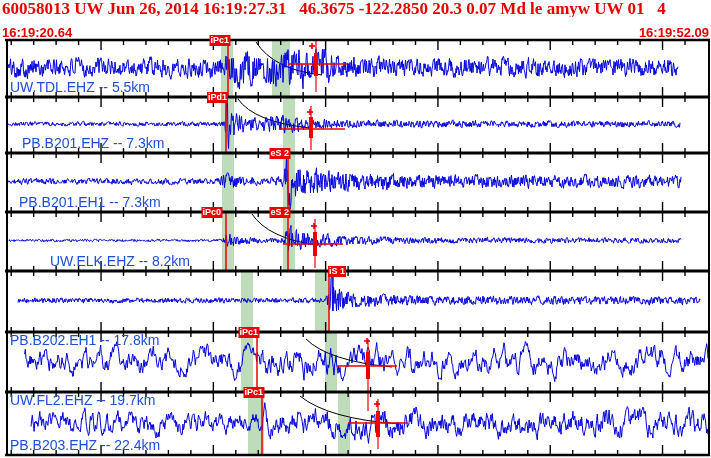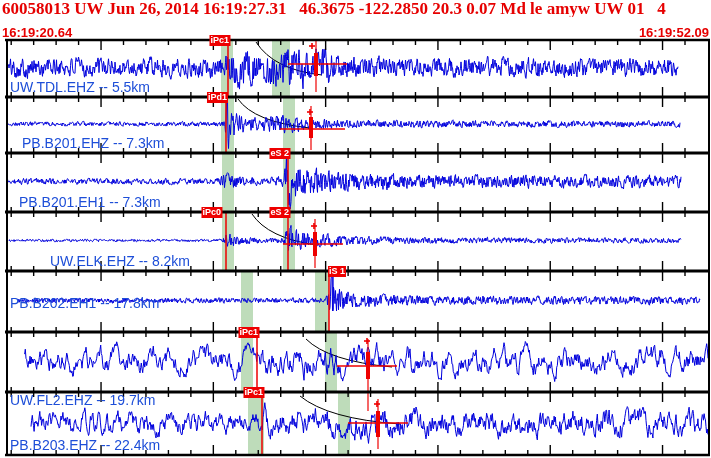--- a/index.html
+++ b/index.html
@@ -547,18 +547,18 @@
     <div class="pick-flag" style="left: 230px; top: 35px;">iPc1</div>
     <div class="trace-label" style="left: 10px; top: 80px;">UW.TDL.EHZ -- 5.5km</div>
     <div class="pick-flag" style="left: 228px; top: 92px;">iPd1</div>
     <div class="trace-label" style="left: 10px; top: 136px; margin-left: 12px;">PB.B201.EHZ -- 7.3km</div>
     <div class="pick-flag" style="left: 290px; top: 148px;">eS 2</div>
     <div class="trace-label" style="left: 19px; top: 195px;">PB.B201.EH1 -- 7.3km</div>
     <div class="pick-flag" style="left: 222px; top: 207px;">iPc0</div>
     <div class="pick-flag" style="left: 290px; top: 207px;">eS 2</div>
     <div class="trace-label" style="left: 10px; top: 254px; margin-left: 40px;">UW.ELK.EHZ -- 8.2km</div>
     <div class="pick-flag" style="left: 346px; top: 266px;">iS 1</div>
-    <div class="trace-label" style="left: 10px; top: 296px;">PB.B202.EH1 -- 17.8km</div>
+    <div class="trace-label" style="left: 10px; top: 333px;">PB.B202.EH1 -- 17.8km</div>
     <div class="pick-flag" style="left: 259px; top: 327px;">iPc1</div>
     <div class="trace-label" style="left: 10px; top: 393px;">UW.FL2.EHZ -- 19.7km</div>
     <div class="pick-flag" style="left: 264px; top: 387px;">iPc1</div>
     <div class="trace-label" style="left: 10px; top: 438px;">PB.B203.EHZ -- 22.4km</div>
   </div>
 
 </body></html>

